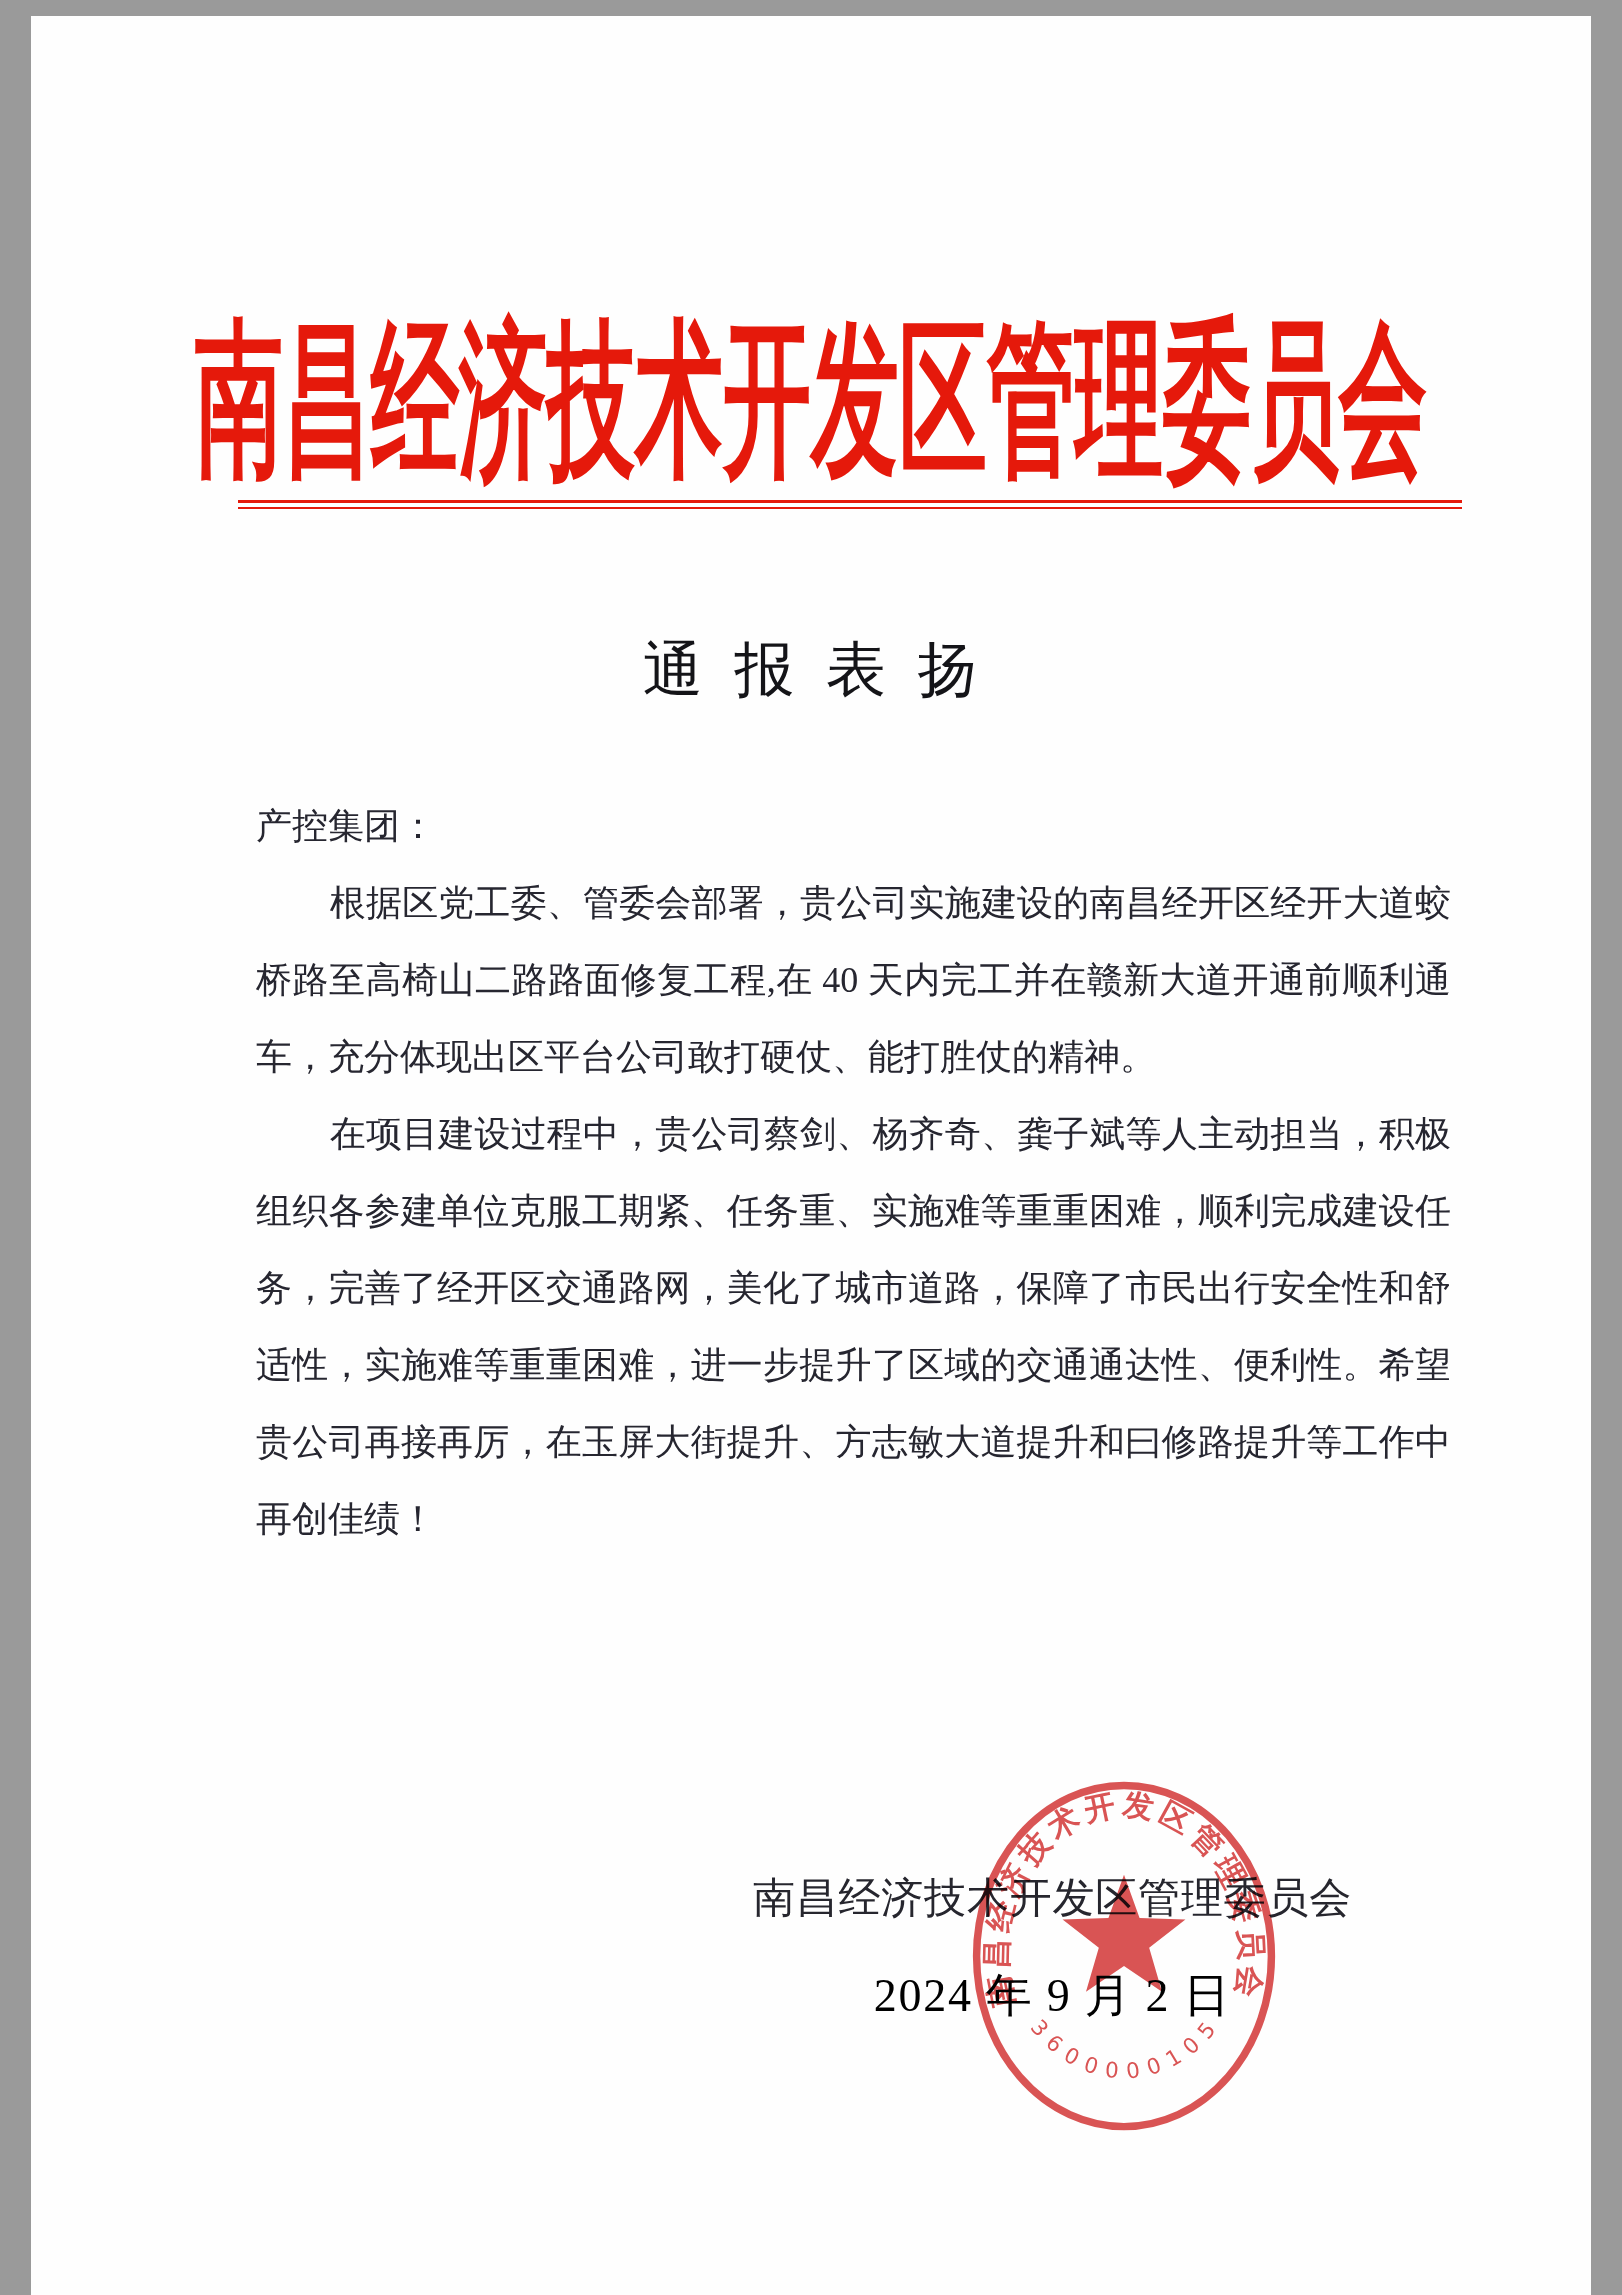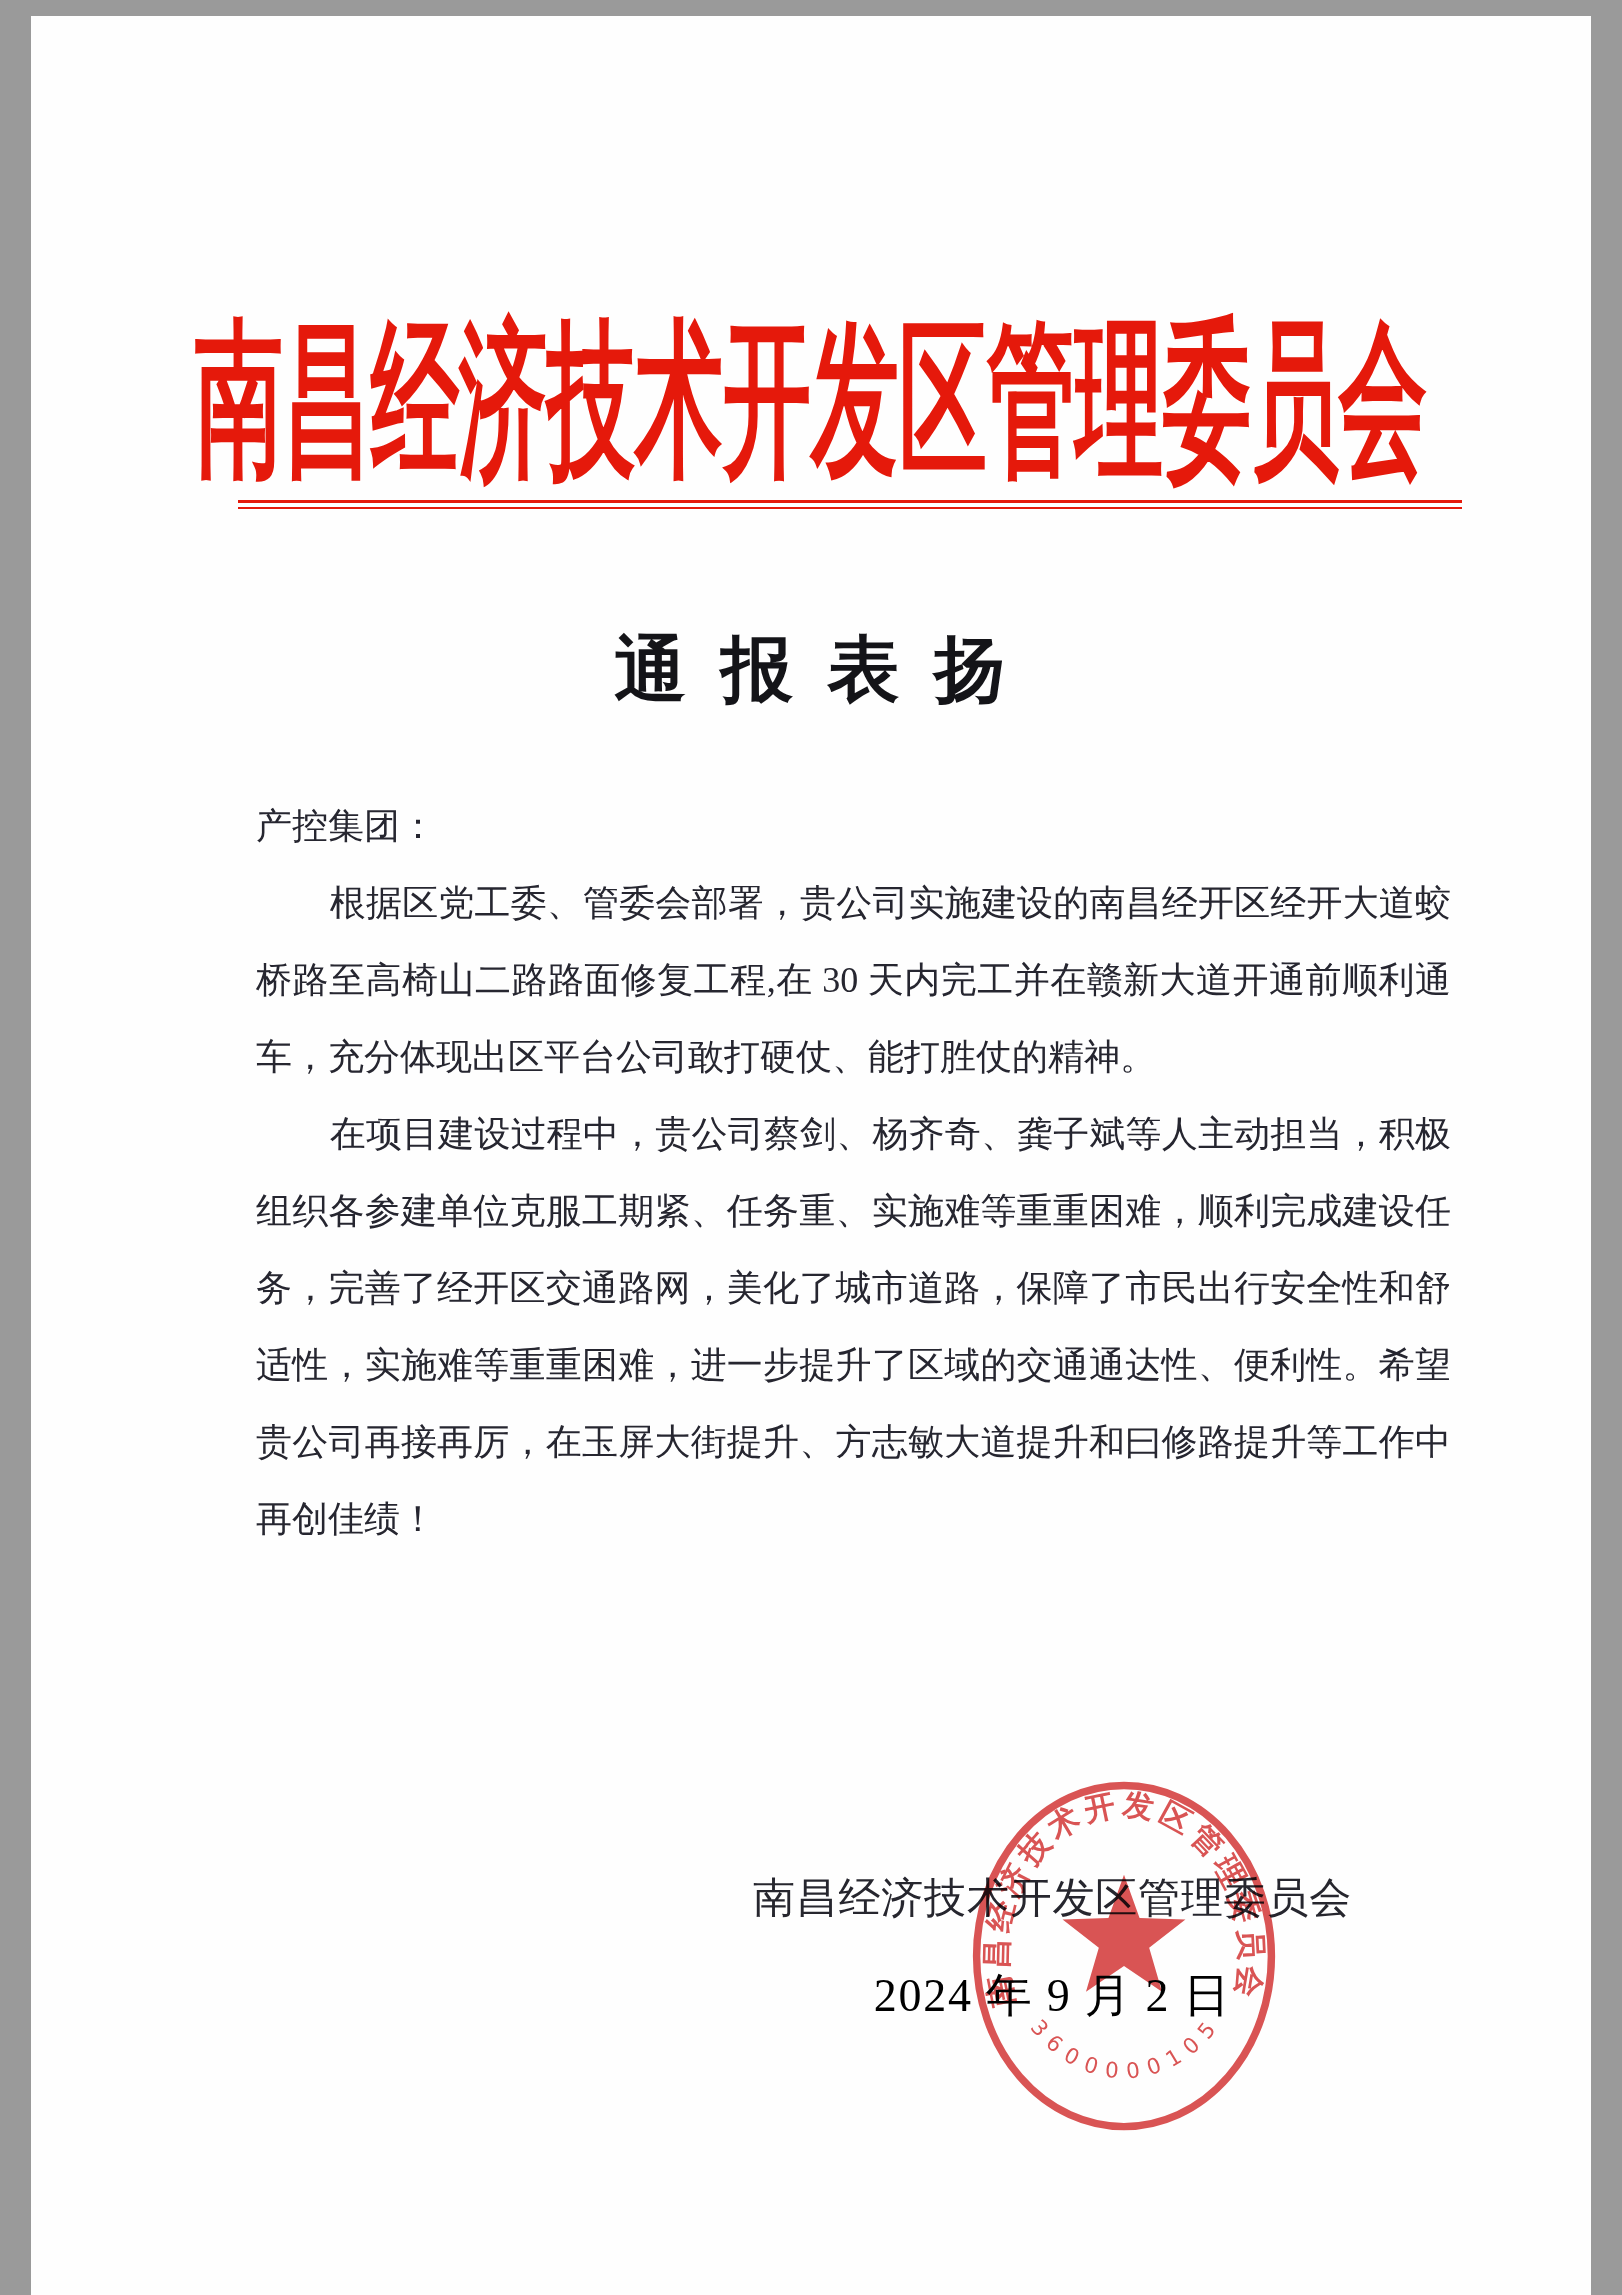--- a/index.html
+++ b/index.html
@@ -47,23 +47,23 @@
     border-top: 3.3px solid #e5190b;
     border-bottom: 2.5px solid #e5190b;
   }
   
   .doc-title {
     position: absolute;
     top: 619px;
     left: 0;
     right: 0;
     text-align: center;
-    font-size: 72px;
+    font-size: 60px;
     line-height: 71px;
-    font-weight: bold;
+    font-weight: normal;
     color: #141418;
     word-spacing: 13.2px;
     letter-spacing: 1.7px;
   }
   
   .letter-body {
     position: absolute;
     top: 772px;
     left: 225px;
     width: 1195px;
@@ -120,21 +120,21 @@
 
   <div class="header-banner">
     <div class="header-org">南昌经济技术开发区管理委员会</div>
   </div>
   <div class="red-rule"></div>
 
   <div class="doc-title">通 报 表 扬</div>
 
   <div class="letter-body">
     <p>产控集团：</p>
-    <p class="para">根据区党工委、管委会部署，贵公司实施建设的南昌经开区经开大道蛟桥路至高椅山二路路面修复工程,在 30 天内完工并在赣新大道开通前顺利通车，充分体现出区平台公司敢打硬仗、能打胜仗的精神。</p>
+    <p class="para">根据区党工委、管委会部署，贵公司实施建设的南昌经开区经开大道蛟桥路至高椅山二路路面修复工程,在 40 天内完工并在赣新大道开通前顺利通车，充分体现出区平台公司敢打硬仗、能打胜仗的精神。</p>
     <p class="para">在项目建设过程中，贵公司蔡剑、杨齐奇、龚子斌等人主动担当，积极组织各参建单位克服工期紧、任务重、实施难等重重困难，顺利完成建设任务，完善了经开区交通路网，美化了城市道路，保障了市民出行安全性和舒适性，实施难等重重困难，进一步提升了区域的交通通达性、便利性。希望贵公司再接再厉，在玉屏大街提升、方志敏大道提升和曰修路提升等工作中再创佳绩！</p>
   </div>
 
   <div class="sig-block">
     <div class="sig-org">南昌经济技术开发区管理委员会</div>
     <div class="sig-date">2024 年 9 月 2 日</div>
   </div>
 
   <svg class="seal" viewBox="0 0 384 438">
 

